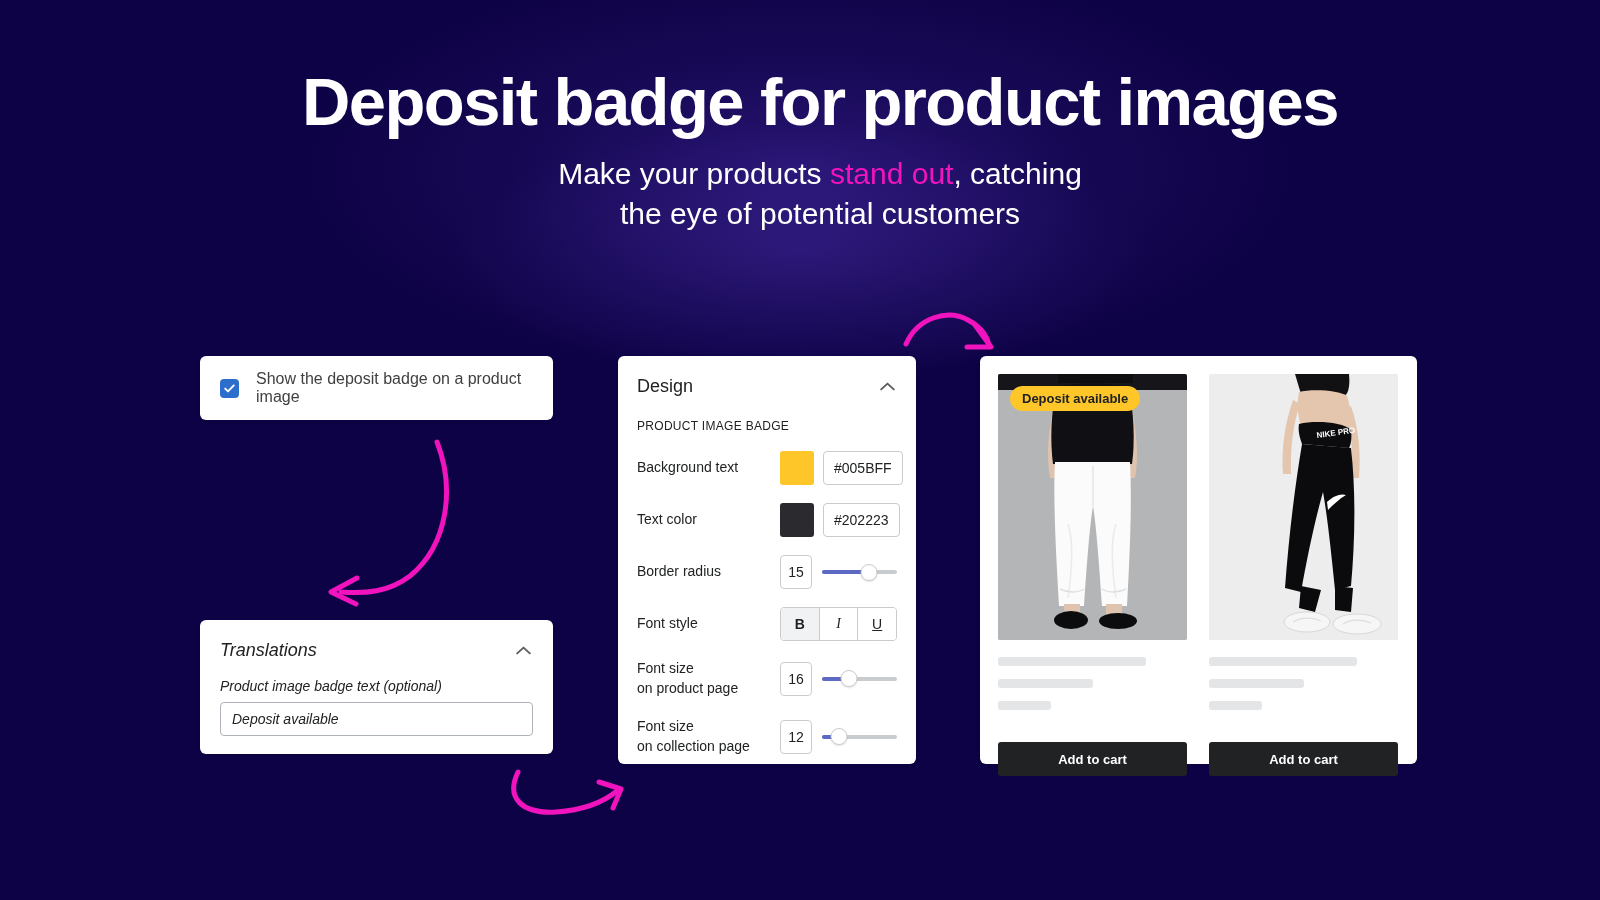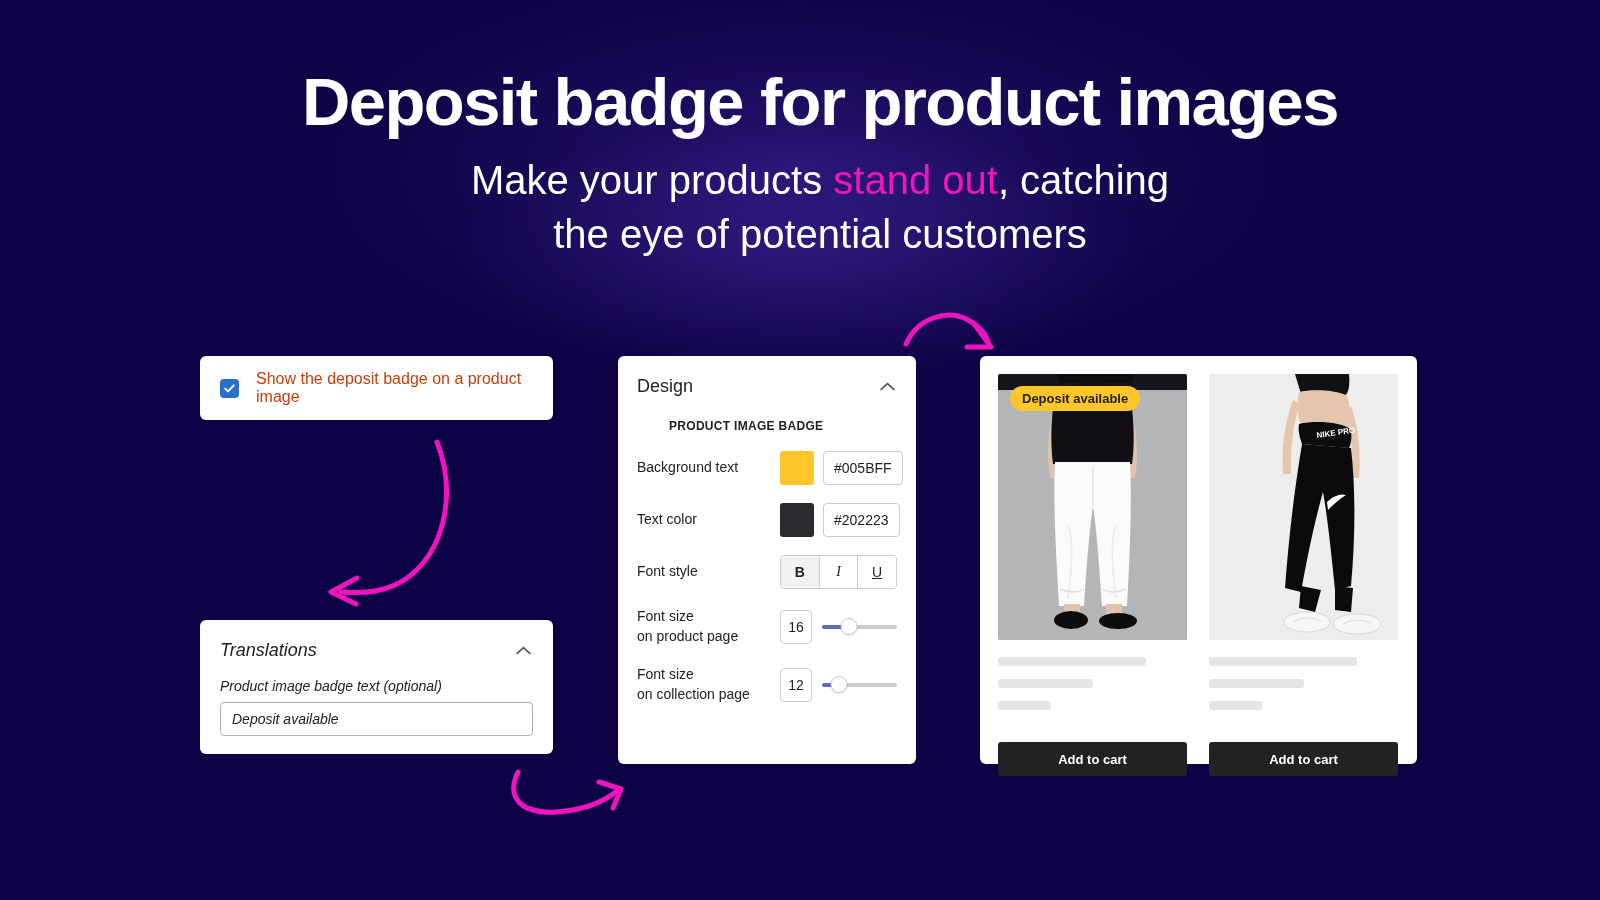--- a/index.html
+++ b/index.html
@@ -50,21 +50,21 @@
     color: #FFFFFF;
     font-size: 67px;
     font-weight: bold;
     letter-spacing: -1.6px;
     line-height: 1.02;
     white-space: nowrap;
   }
   .hero-sub {
     margin-top: 18px;
     color: #FFFFFF;
-    font-size: 40px;
+    font-size: 30px;
     font-weight: 500;
     line-height: 1.33;
   }
   .accent { color: #F013BE; }
 
   
   .card {
     position: absolute;
     background: #FFFFFF;
     border-radius: 6px;
@@ -83,21 +83,21 @@
     width: 19px; height: 19px;
     border-radius: 4px;
     background: #2C6ECB;
     display: flex; align-items: center; justify-content: center;
     flex: 0 0 auto;
   }
   .cbx svg { display: block; }
   .cbx-label {
     margin-left: 17px;
     font-size: 16px;
-    color: #c2410c;
+    color: #404040;
   }
 
   
   #translations-card {
     left: 200px; top: 620px;
     width: 353px; height: 134px;
     padding: 20px 20px 0 20px;
     font-style: italic;
   }
   .card-head {
@@ -134,24 +134,23 @@
 
   
   #design-card {
     left: 618px; top: 356px;
     width: 298px; height: 408px;
     padding: 20px 19px 0 19px;
   }
   .section-label {
     margin-top: 22px;
     font-size: 12px;
-    font-weight: bold;
+    font-weight: normal;
     letter-spacing: 0.3px;
     color: #202223;
-    margin-left: 32px;
   }
   .row {
     display: flex;
     align-items: center;
     margin-top: 18px;
   }
   .row-label {
     width: 128px;
     flex: 0 0 128px;
     font-size: 14px;
@@ -373,20 +372,31 @@
   </div>
 
   <div class="row">
     <div class="row-label">Text color</div>
     <div class="row-ctrl">
       <div class="swatch" id="sw-text" style="background: rgb(43, 43, 47);"></div>
       <div class="hex-input">#202223</div>
     </div>
   </div>
 
+  <div class="row">
+    <div class="row-label">Border radius</div>
+    <div class="row-ctrl">
+      <div class="num-box">15</div>
+      <div class="slider" id="sl-radius">
+        <div class="track"></div>
+        <div class="fill" style="width: 62%;"></div>
+        <div class="thumb" style="left: 62%;"></div>
+      </div>
+    </div>
+  </div>
 
   <div class="row">
     <div class="row-label">Font style</div>
     <div class="row-ctrl">
       <div class="segmented">
         <div class="seg b active">B</div>
         <div class="seg i">I</div>
         <div class="seg u">U</div>
       </div>
     </div>

